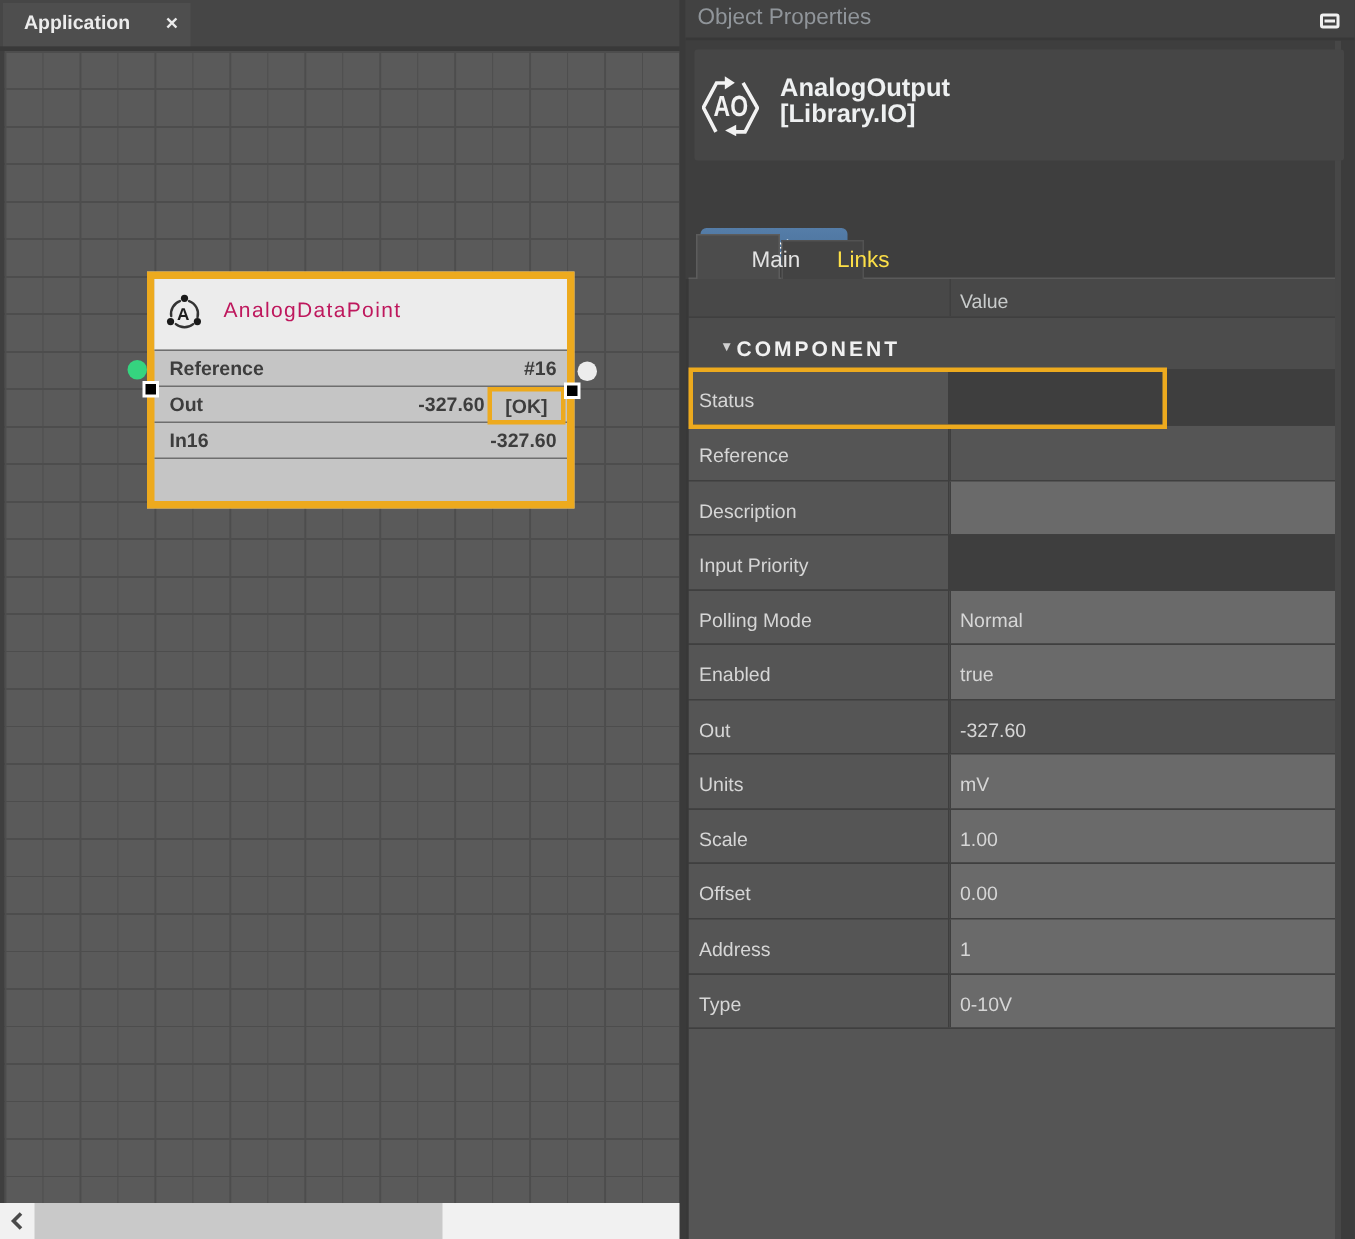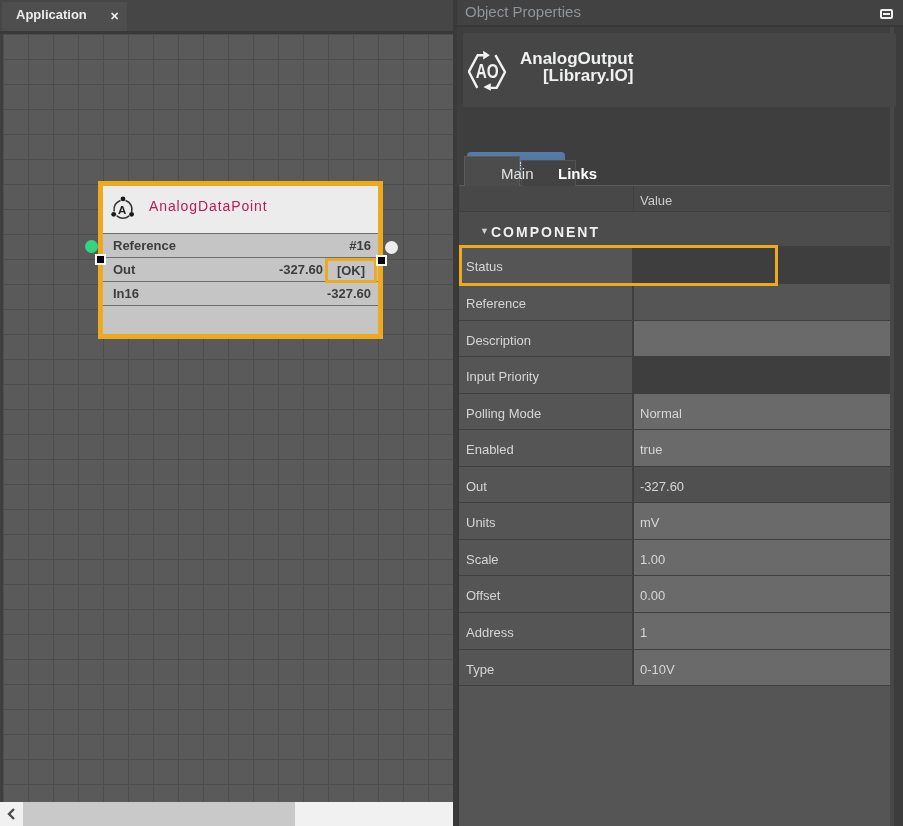--- a/index.html
+++ b/index.html
@@ -38,29 +38,29 @@
   #sthumb { position:absolute; left:23px; top:0px; width:272px; height:24px; background:#c9c9c9; }
 
   #divider { left:453px; top:0; width:4px; height:826px; background:#3a3a3a; }
 
   #panel { left:459px; top:0; width:444px; height:826px; background:#3e3e3e; }
   #ptitle { left:465px; top:3px; font-size:15px; color:#90959a; }
   #minico { left:880px; top:9px; width:13px; height:10px; border:2px solid #f0f0f0; border-radius:2px;
             box-sizing:border-box; }
   #minico i { position:absolute; left:1px; top:2px; width:7px; height:2px; background:#f0f0f0; }
   #card { left:463px; top:33px; width:433px; height:74px; background:#464646; border-radius:2px; }
-  #cardtxt { left:520px; top:50px; font-size:17px; font-weight:bold; color:#eef0f1; line-height:17px;text-align:right; }
+  #cardtxt { left:520px; top:50px; font-size:17px; font-weight:bold; color:#eef0f1; line-height:17px; }
   #setbtn { left:467px; top:122px; width:98px; height:26px;
             background:linear-gradient(#557da8,#486f99); border-radius:4px;
             color:#ffffff; font-size:15px; text-align:center; line-height:26px;margin-top:30px; }
   .tab { box-sizing:border-box; font-size:15px; text-align:center;padding-left:36px; }
   #tabmain { left:464px; top:156px; width:56px; height:30px; background:#4c4c4c;
              border:1px solid #5c5c5c; border-bottom:none; color:#e3e3e3; line-height:33px; z-index:2; }
   #tablinks { left:521px; top:160px; width:55px; height:26px; background:#434343;
-              border:1px solid #525252; border-bottom:none; color:#ffffff; line-height:25px;font-weight:bold; }
+              border:1px solid #525252; border-bottom:none; color:#fde047; line-height:25px; }
   #tabline { left:459px; top:185px; width:431px; height:1px; background:#5a5a5a; }
 
   #phead { left:459px; top:186px; width:431px; height:25px; background:#484848;
            font-size:13px; color:#c9cccc; }
   #phead .n { position:absolute; left:7px; top:7px;margin-top:36px; }
   #phead .v { position:absolute; left:181px; top:7px; }
   #pcomp { left:459px; top:211px; width:431px; height:35px; background:#4c4c4c;
            border-top:1px solid #3f3f3f; box-sizing:border-box;
            font-size:14px; font-weight:bold; letter-spacing:2px; color:#f0f0f0; }
   #pcomp .tri { position:absolute; left:21px; top:14px; font-size:9px; letter-spacing:0; color:#d0d0d0; }

